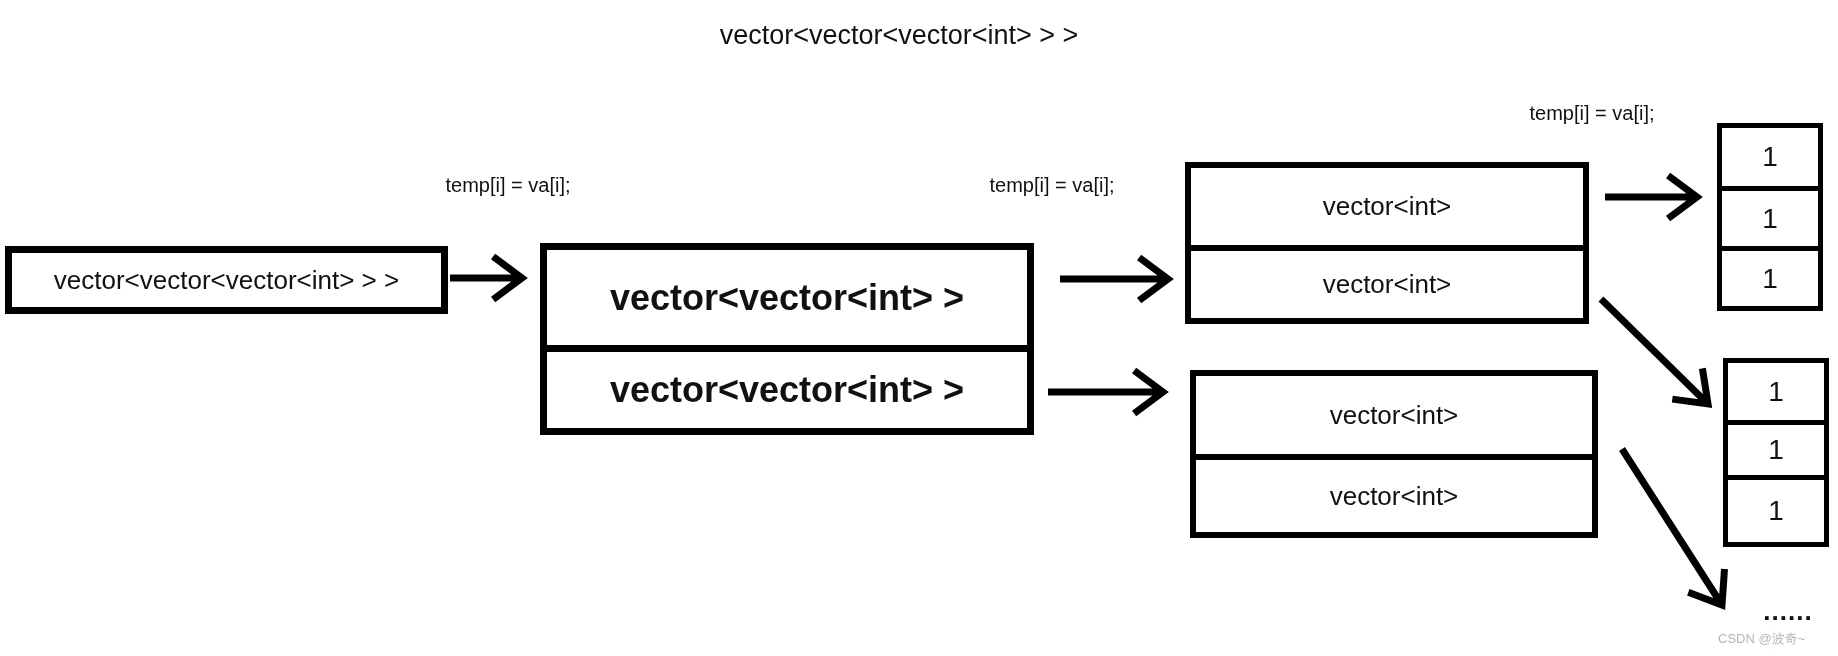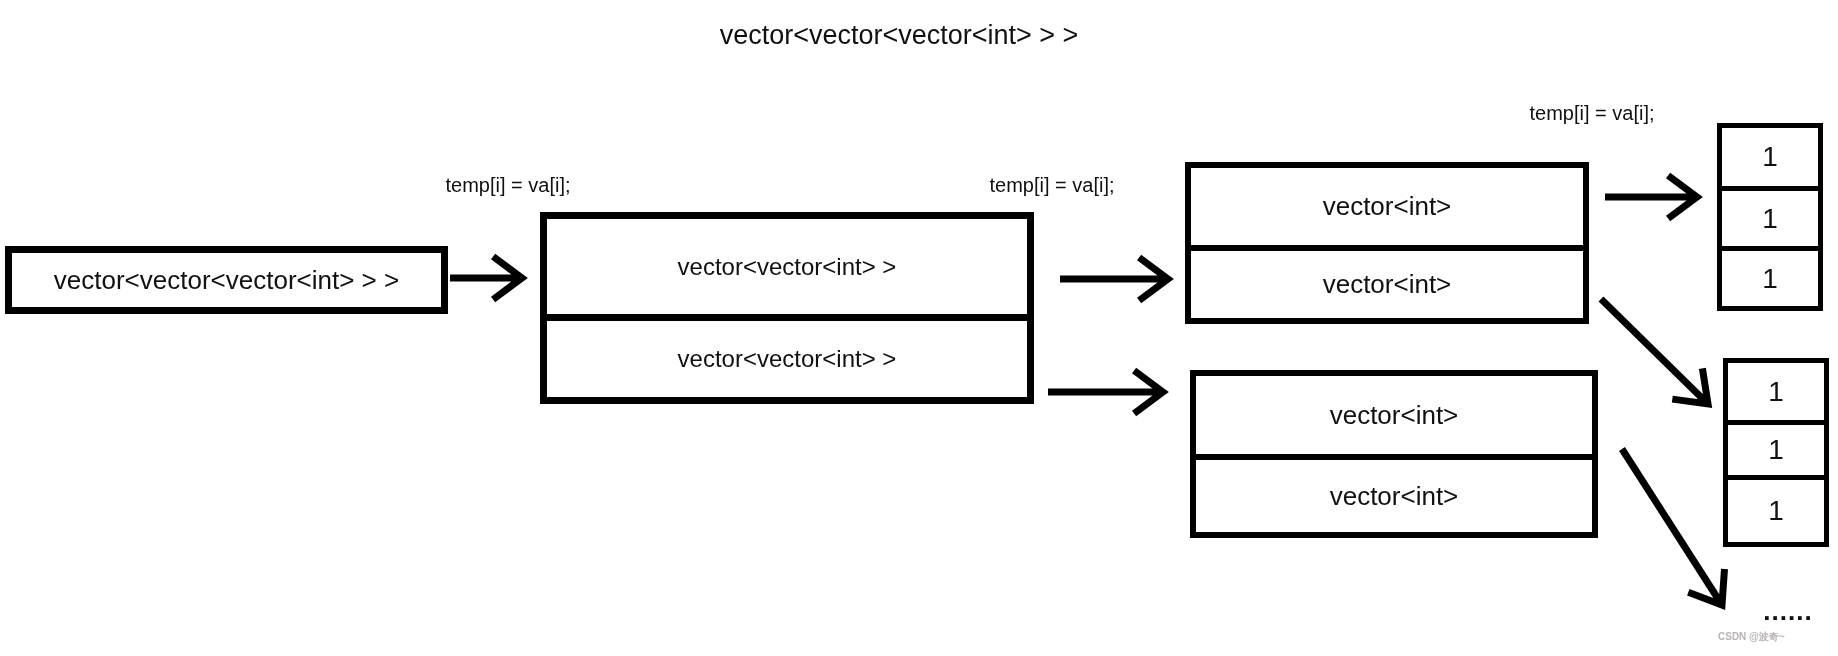--- a/index.html
+++ b/index.html
@@ -34,21 +34,21 @@
   .cell {
     display: flex;
     align-items: center;
     justify-content: center;
     white-space: nowrap;
   }
 
   #root-box { left: 5px; top: 246px; width: 443px; height: 68px; font-size: 26px; }
   #root-box .cell { flex: 1; }
 
-  #level2-box { left: 540px; top: 212px; width: 494px; height: 192px; font-size: 24px; }
+  #level2-box { left: 540px; top: 243px; width: 494px; height: 192px; font-size: 36px; font-weight: bold; }
   #level2-box .row1 { height: 95px; border-bottom: 7px solid #000; }
   #level2-box .row2 { flex: 1; }
 
   #level3-top { left: 1185px; top: 162px; width: 404px; height: 162px; border-width: 6px; font-size: 26px; }
   #level3-top .row1 { height: 77px; border-bottom: 6px solid #000; }
   #level3-top .row2 { flex: 1; }
 
   #level3-bottom { left: 1190px; top: 370px; width: 408px; height: 168px; border-width: 6px; font-size: 26px; }
   #level3-bottom .row1 { height: 78px; border-bottom: 6px solid #000; }
   #level3-bottom .row2 { flex: 1; }
@@ -57,21 +57,21 @@
   #ints-top { left: 1717px; top: 123px; width: 106px; height: 188px; }
   #ints-top .c1 { height: 58px; border-bottom: 5px solid #000; }
   #ints-top .c2 { height: 55px; border-bottom: 5px solid #000; }
   #ints-top .c3 { flex: 1; }
   #ints-bottom { left: 1723px; top: 358px; width: 106px; height: 189px; }
   #ints-bottom .c1 { height: 57px; border-bottom: 5px solid #000; }
   #ints-bottom .c2 { height: 50px; border-bottom: 5px solid #000; }
   #ints-bottom .c3 { flex: 1; }
 
   #ellipsis { left: 1750px; top: 598px; width: 76px; font-size: 26px; font-weight: bold; letter-spacing: 1px; line-height: 26px; }
-  #watermark { left: 1718px; top: 630px; width: 115px; font-size: 10px; color: #b9b3b3; white-space: nowrap; font-weight: bold; }
+  #watermark { left: 1718px; top: 630px; width: 115px; font-size: 13px; color: #b9b3b3; white-space: nowrap; }
 </style>
 </head>
 <body>
 
 <div id="canvas">
 
   <svg id="arrow-layer" width="1838" height="656" viewBox="0 0 1838 656">
       <path d="M 450 278 L 522 278 M 493.1 256.5 L 522 278 L 493.1 299.5" fill="none" stroke="#000000" stroke-width="7" stroke-linecap="butt" stroke-linejoin="miter"></path>
       <path d="M 1060 279 L 1168 279 M 1139.1 257.5 L 1168 279 L 1139.1 300.5" fill="none" stroke="#000000" stroke-width="7" stroke-linecap="butt" stroke-linejoin="miter"></path>
       <path d="M 1048 392 L 1163 392 M 1134.1 370.5 L 1163 392 L 1134.1 413.5" fill="none" stroke="#000000" stroke-width="7" stroke-linecap="butt" stroke-linejoin="miter"></path>

